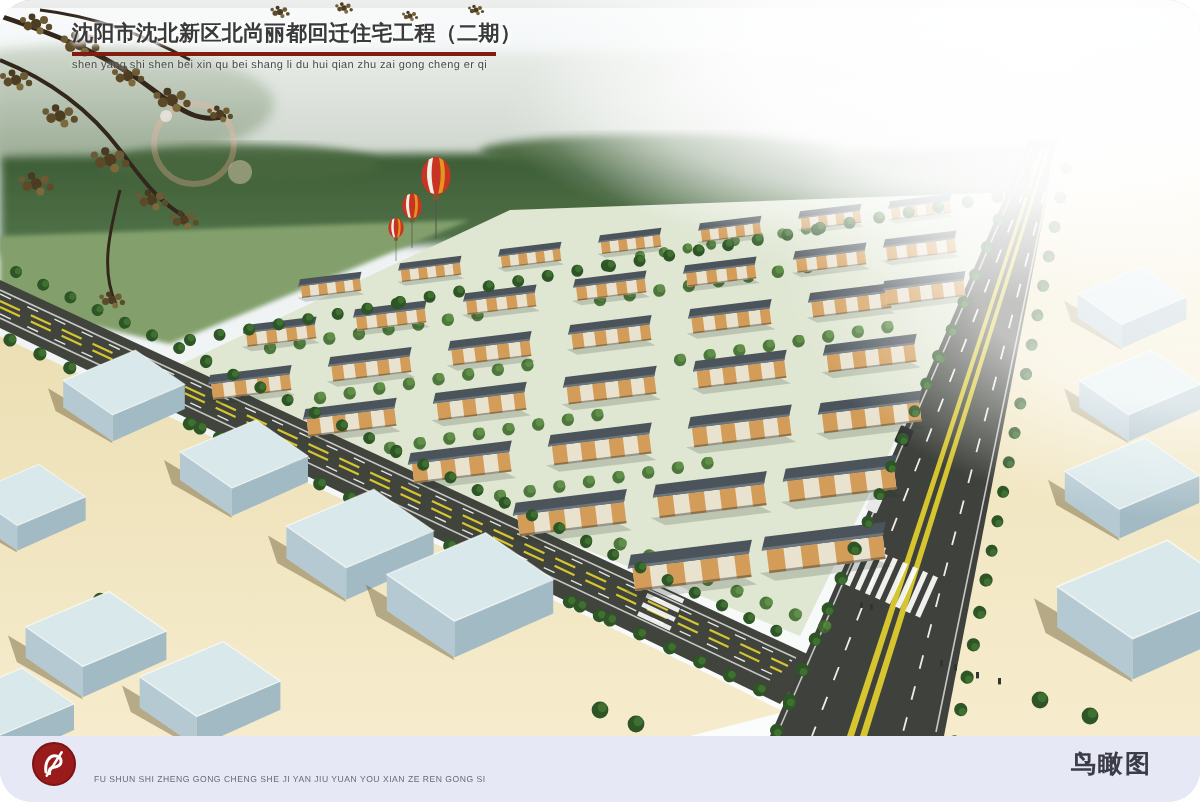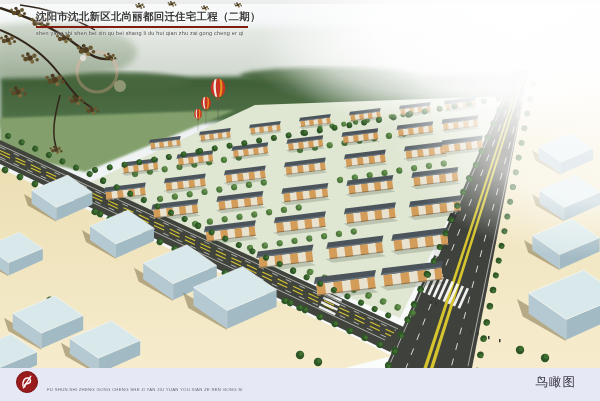--- a/index.html
+++ b/index.html
@@ -1,34 +1,34 @@
 <!DOCTYPE html>
 <html><head>
 <meta charset="utf-8">
 <style>
   html,body{margin:0;padding:0;background:#fff;}
   #stage{position:relative;width:600px;height:401px;overflow:hidden;
-         font-family:"Liberation Sans","DejaVu Sans",sans-serif;background:#e5e5e5;}
+         font-family:"Liberation Sans","DejaVu Sans",sans-serif;background:#e5e5e5;border-radius:16px;}
   #scene{position:absolute;left:0;top:0;}
   
   #title-block{position:absolute;left:36px;top:10px;width:300px;z-index:30;}
   #main-title{font-size:10.5px;font-weight:bold;color:#3a3a3a;letter-spacing:.2px;white-space:nowrap;
               text-shadow:0 0 2px #fff,0 0 4px #fff,1px 1px 2px #fff;}
   #title-underline{width:212px;height:2px;background:#84location?;background:#821c11;margin-top:2px;}
   #title-pinyin{font-size:5.5px;color:#4a4a4a;margin-top:2px;letter-spacing:.2px;white-space:nowrap;
                 text-shadow:0 0 2px #fff;}
   
   #footer{position:absolute;left:0;top:368px;width:600px;height:33px;background:#e6e8f5;z-index:40;}
   #logo{position:absolute;left:16px;top:3px;width:22px;height:22px;}
   #company-name{position:absolute;left:46px;top:4px;font-size:11px;font-weight:bold;color:#46464e;
                 letter-spacing:.3px;white-space:nowrap;}
   #company-pinyin{position:absolute;left:47px;top:19px;font-size:4.3px;color:#6a6a72;
                   letter-spacing:.25px;white-space:nowrap;}
   #view-caption{position:absolute;right:24px;top:6px;font-size:12.5px;color:#3c3c48;
-                letter-spacing:1px;white-space:nowrap;}
+                letter-spacing:1px;white-space:nowrap;font-weight:bold;}
 </style>
 </head>
 <body>
 
 <div id="stage">
 
   <svg id="scene" width="600" height="368" viewBox="0 0 600 368">
     <defs>
       <linearGradient id="skyG" x1="0" y1="0" x2="0" y2="1">
         <stop offset="0" stop-color="#e7edef"></stop>

